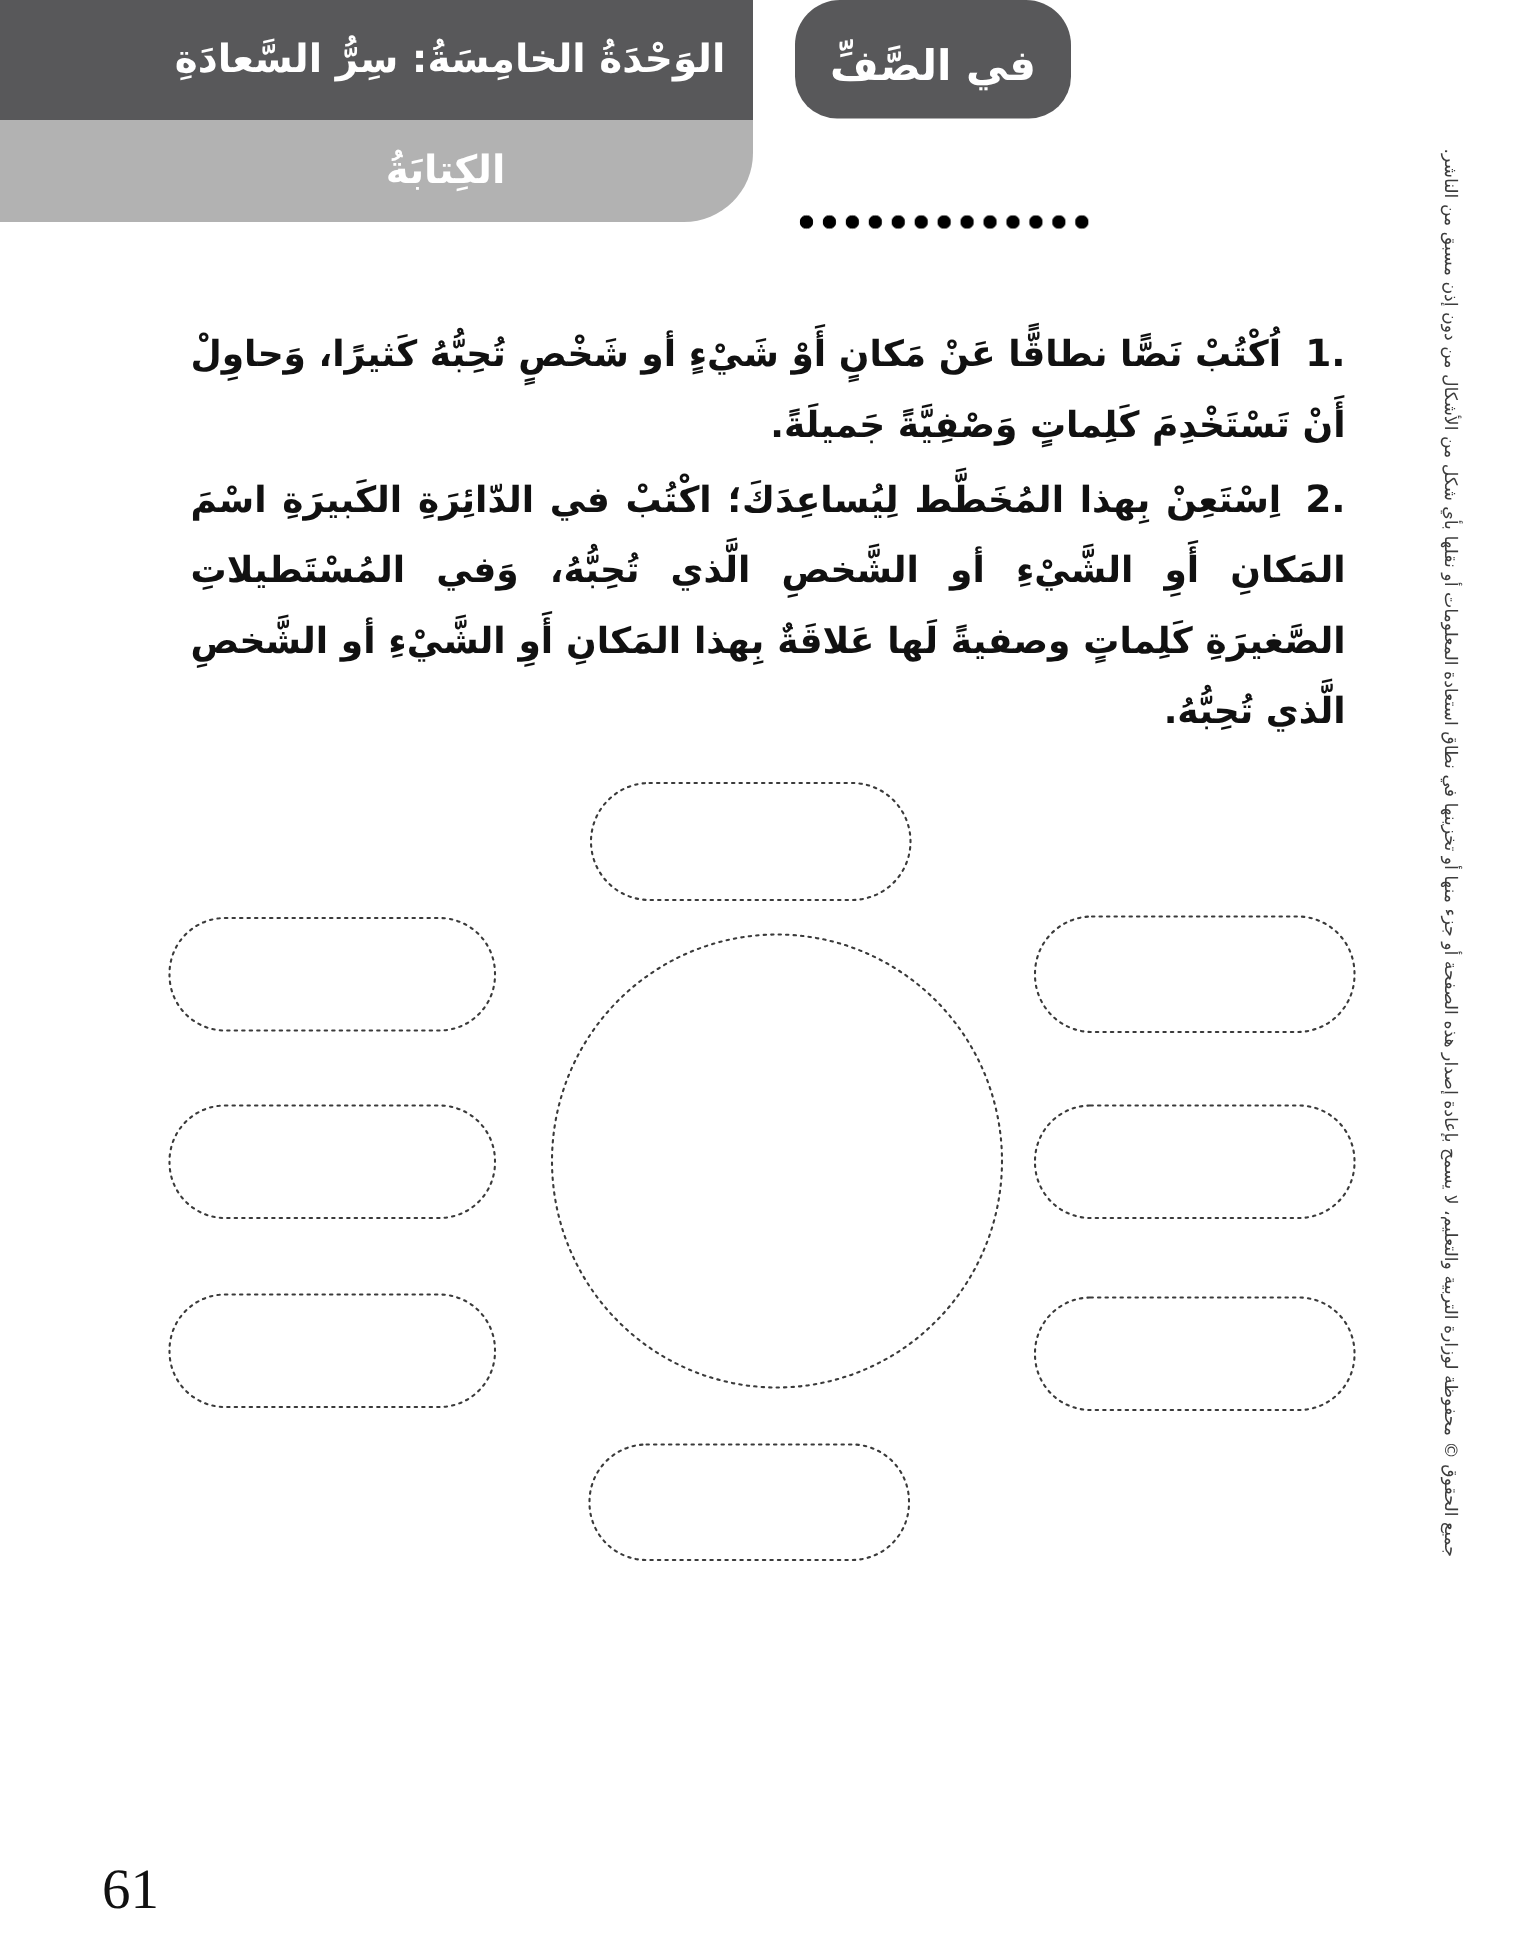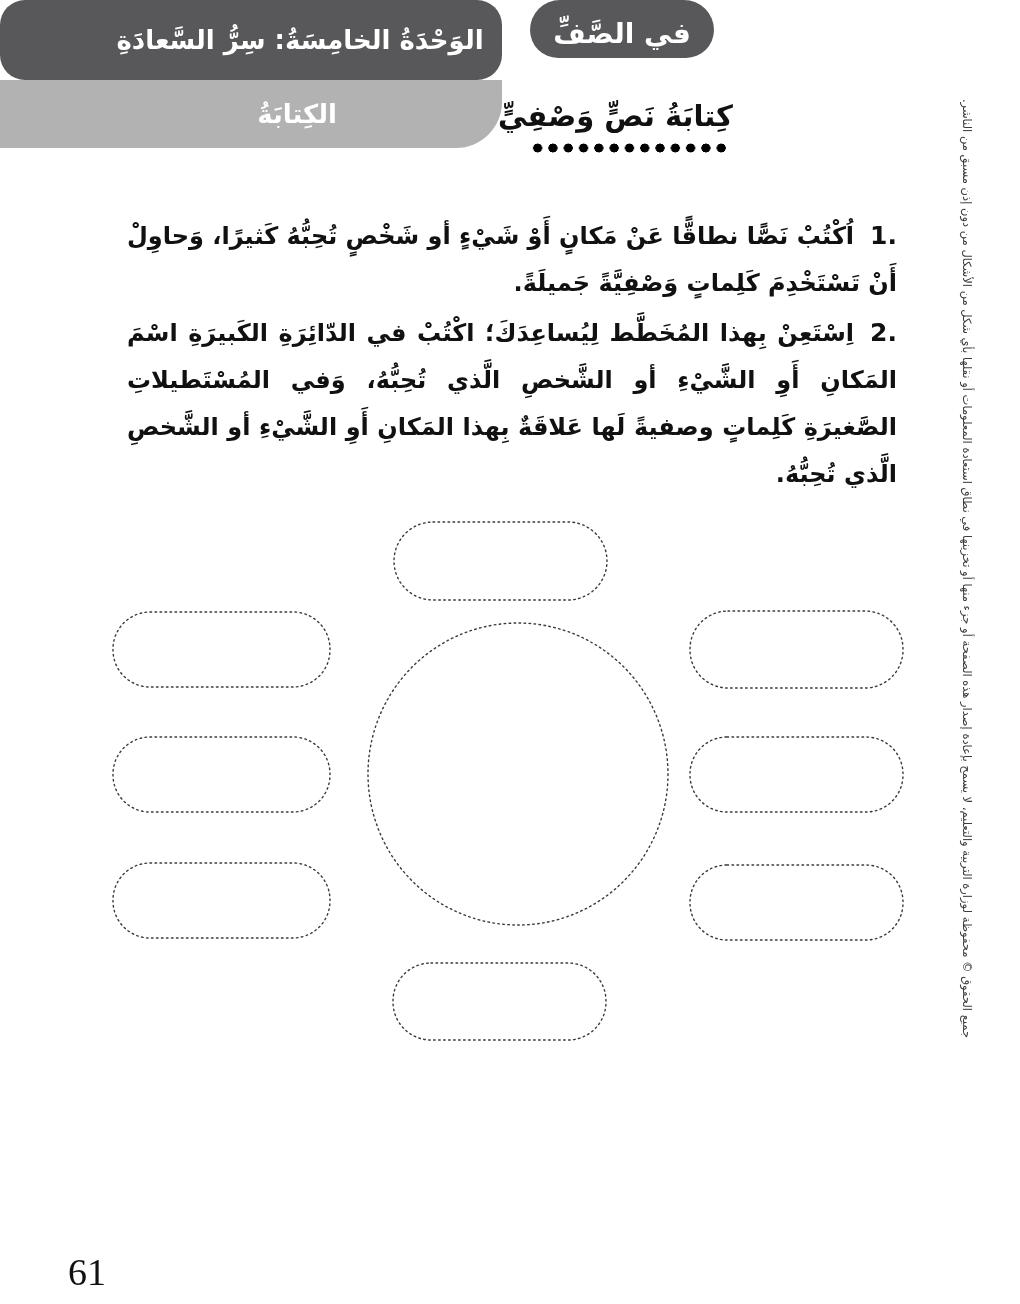--- a/index.html
+++ b/index.html
@@ -18,33 +18,32 @@
   .page{position:relative;width:1020px;height:1304px;background:#fff;}
 
   
   .banner-dark{
     position:absolute;left:0;top:0;width:502px;height:80px;
     background:var(--banner-dark);
     display:flex;align-items:center;justify-content:center;
     padding-left:98px;box-sizing:border-box;
     color:#fff;font-weight:bold;font-size:26px;
     direction:rtl;
-    border-radius:25px;
   }
   .banner-light{
     position:absolute;left:0;top:80px;width:502px;height:68px;
     background:var(--banner-light);
     border-radius:0 0 46px 0;
     display:flex;align-items:center;justify-content:center;
     padding-left:92px;box-sizing:border-box;
     color:#fff;font-weight:bold;font-size:26px;
     direction:rtl;
   }
   .badge{
-    position:absolute;left:530px;top:0;width:184px;height:58px;
+    position:absolute;left:530px;top:0;width:184px;height:79px;
     background:var(--banner-dark);
     border-radius:30px 30px 28px 28px;
     display:flex;align-items:center;justify-content:center;
     padding-top:8px;box-sizing:border-box;
     color:#fff;font-weight:bold;font-size:28px;
     direction:rtl;
   }
   .lesson-title{
     position:absolute;right:287px;top:92px;
     direction:rtl;text-align:right;
@@ -81,38 +80,37 @@
     width:730px;height:16px;
     transform-origin:0 0;transform:rotate(90deg);
     direction:rtl;text-align:right;
     font-size:11.5px;color:#3c3c3c;white-space:nowrap;
   }
 
   
   .page-number{
     position:absolute;left:68px;top:1238px;
     font-family:"Liberation Serif","DejaVu Serif",serif;
-    font-size:38px;color:var(--ink);margin-top:12px;
+    font-size:38px;color:var(--ink);
   }
 </style>
 </head>
 <body>
 
 <div class="page">
 
   <div class="banner-dark">
     <span>الوَحْدَةُ الخامِسَةُ: سِرُّ السَّعادَةِ</span>
   </div>
   <div class="banner-light">
     <span>الكِتابَةُ</span>
   </div>
   <div class="badge">
     <span>في الصَّفِّ</span>
   </div>
-  <div class="lesson-title">كِتابَةُ نَصٍّ وَصْفِيٍّ</div>
   <div class="dotted-underline"></div>
 
   <div class="instructions">
     <p><span class="item-num">1.</span><span>اُكْتُبْ نَصًّا نطاقًّا عَنْ مَكانٍ أَوْ شَيْءٍ أو شَخْصٍ تُحِبُّهُ كَثيرًا، وَحاوِلْ أَنْ تَسْتَخْدِمَ كَلِماتٍ وَصْفِيَّةً جَميلَةً.</span></p>
     <p><span class="item-num">2.</span><span>اِسْتَعِنْ بِهذا المُخَطَّط لِيُساعِدَكَ؛ اكْتُبْ في الدّائِرَةِ الكَبيرَةِ اسْمَ المَكانِ أَوِ الشَّيْءِ أو الشَّخصِ الَّذي تُحِبُّهُ، وَفي المُسْتَطيلاتِ الصَّغيرَةِ كَلِماتٍ وصفيةً لَها عَلاقَةٌ بِهذا المَكانِ أَوِ الشَّيْءِ أو الشَّخصِ الَّذي تُحِبُّهُ.</span></p>
   </div>
 
   <svg class="diagram-svg" viewBox="0 0 1020 1304" xmlns="http://www.w3.org/2000/svg">
     <g fill="none" stroke="#3A3A3A" stroke-width="1.4" stroke-dasharray="1.6 3.4" stroke-linecap="round">
       <rect x="394" y="522" width="213" height="78" rx="39" ry="39"></rect>

